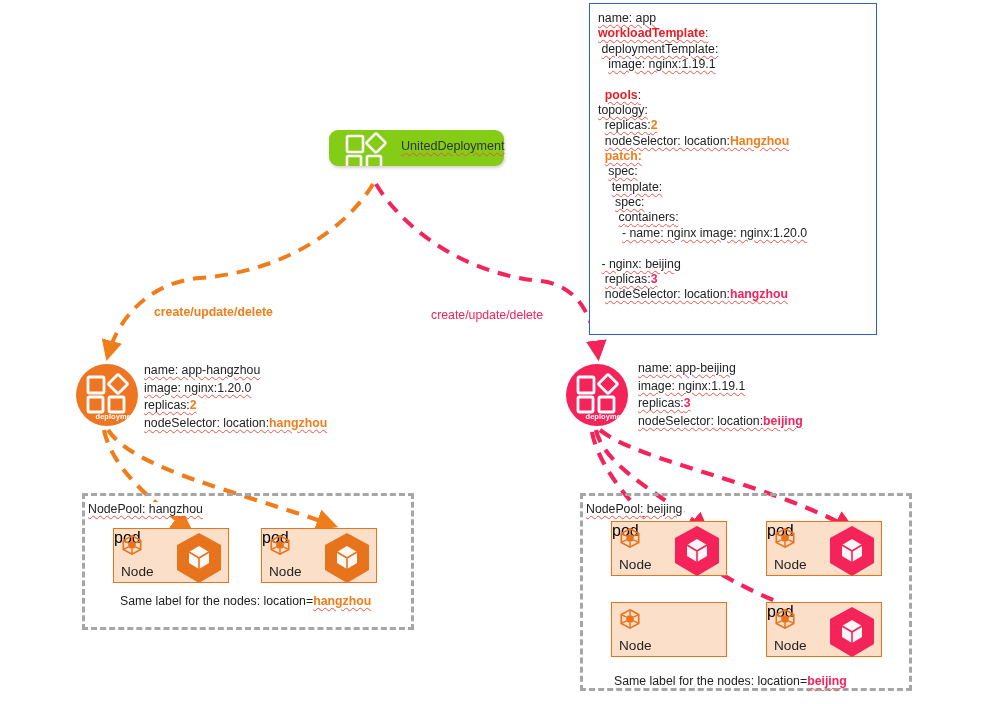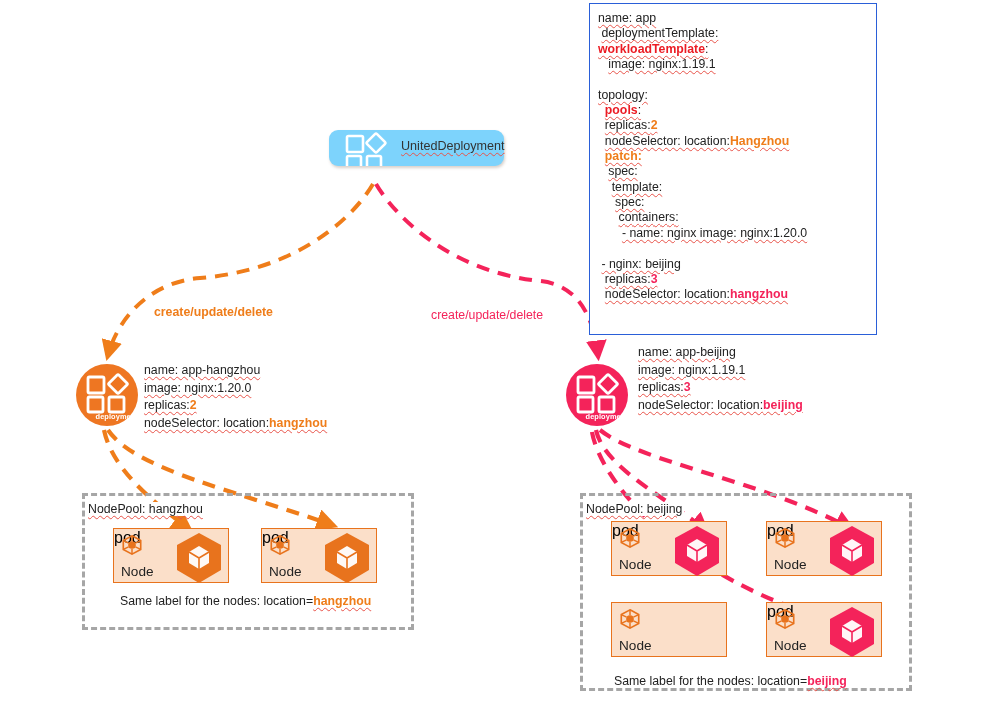--- a/index.html
+++ b/index.html
@@ -22,40 +22,40 @@
   .kred{color:#ec1c24;font-weight:bold;}
   .kora{color:#ef7d1a;font-weight:bold;}
   .kcri{color:#f4235a;font-weight:bold;}
   .sq{text-decoration:underline;text-decoration-color:#e8534a;
       text-decoration-style:wavy;text-decoration-thickness:1px;
       text-underline-offset:2px;}
 
   
   #ud-badge{
     position:absolute;left:329px;top:130px;width:175px;height:36px;
-    background:#7dd3fc;border-radius:9px;box-sizing:border-box;
+    background:#84cc16;border-radius:9px;box-sizing:border-box;
     box-shadow:1px 2px 3px rgba(120,90,70,.28);
     padding-left:37px;
   }
   #ud-badge .udlabel{
     position:absolute;left:72px;top:9px;font-size:12.6px;color:#333;
   }
 
   
   .depcircle{position:absolute;width:62px;height:62px;border-radius:50%;}
   .depcircle .dlabel{
     position:absolute;left:12px;right:0;bottom:5px;text-align:right;
     font-size:7.4px;color:#fff;font-weight:bold;letter-spacing:.1px;
   }
   #dep-left{left:76px;top:364px;background:#ee7622;}
   #dep-right{left:566px;top:364px;background:#f4235a;}
 
   .depinfo{position:absolute;font-size:12.3px;color:#222;line-height:17.6px;white-space:pre;}
   #dep-left-info{left:144px;top:362px;}
-  #dep-right-info{left:638px;top:344px;}
+  #dep-right-info{left:638px;top:360px;}
 
   
   .edgelabel{position:absolute;font-size:12.3px;white-space:nowrap;}
   #label-left{left:154px;top:305px;color:#ef7d1a;font-weight:bold;}
   #label-right{left:431px;top:308px;color:#f4235a;}
 
   
   .pool{position:absolute;box-sizing:border-box;border:3px dashed #a6a6a6;background:transparent;}
   #pool-left{left:82px;top:493px;width:332px;height:137px;}
   #pool-right{left:580px;top:493px;width:332px;height:198px;}
@@ -97,26 +97,26 @@
   <path d="M 104 430 C 112 468 150 500 188 528" fill="none" stroke="#ef7d1a" stroke-width="4.2" stroke-dasharray="13,9" marker-end="url(#arrO)"></path>
   <path d="M 108 430 C 135 470 240 492 332 525" fill="none" stroke="#ef7d1a" stroke-width="4.2" stroke-dasharray="13,9" marker-end="url(#arrO)"></path>
 
   <path d="M 596 430 C 604 468 668 498 705 530" fill="none" stroke="#f4235a" stroke-width="4.2" stroke-dasharray="13,9" marker-end="url(#arrC)"></path>
   <path d="M 600 430 C 640 462 760 480 850 528" fill="none" stroke="#f4235a" stroke-width="4.2" stroke-dasharray="13,9" marker-end="url(#arrC)"></path>
   <path d="M 592 432 C 600 480 680 580 838 622" fill="none" stroke="#f4235a" stroke-width="4.2" stroke-dasharray="13,9" marker-end="url(#arrC)"></path>
 </svg>
 
 <div id="yaml-panel">
     <div class="yline"><span class="sq">name: app</span></div>
+    <div class="yline"><span class="kred sq">workloadTemplate</span><span class="sq">:</span></div>
     <div class="yline"> <span class="sq">deploymentTemplate:</span></div>
-    <div class="yline"><span class="kred sq">workloadTemplate</span><span class="sq">:</span></div>
     <div class="yline">   <span class="sq">image: nginx:1.19.1</span></div>
     <div class="yline blank"></div>
+    <div class="yline">  <span class="kred sq">pools</span><span class="sq">:</span></div>
     <div class="yline"><span class="sq">topology:</span></div>
-    <div class="yline">  <span class="kred sq">pools</span><span class="sq">:</span></div>
     <div class="yline">  <span class="sq">replicas:</span><span class="kora sq">2</span></div>
     <div class="yline">  <span class="sq">nodeSelector: location:</span><span class="kora sq">Hangzhou</span></div>
     <div class="yline">  <span class="kora sq">patch:</span></div>
     <div class="yline">   <span class="sq">spec:</span></div>
     <div class="yline">    <span class="sq">template:</span></div>
     <div class="yline">     <span class="sq">spec:</span></div>
     <div class="yline">      <span class="sq">containers:</span></div>
     <div class="yline">       <span class="sq">- name: nginx image: nginx:1.20.0</span></div>
     <div class="yline blank"></div>
     <div class="yline"> <span class="sq">- nginx: beijing</span></div>

